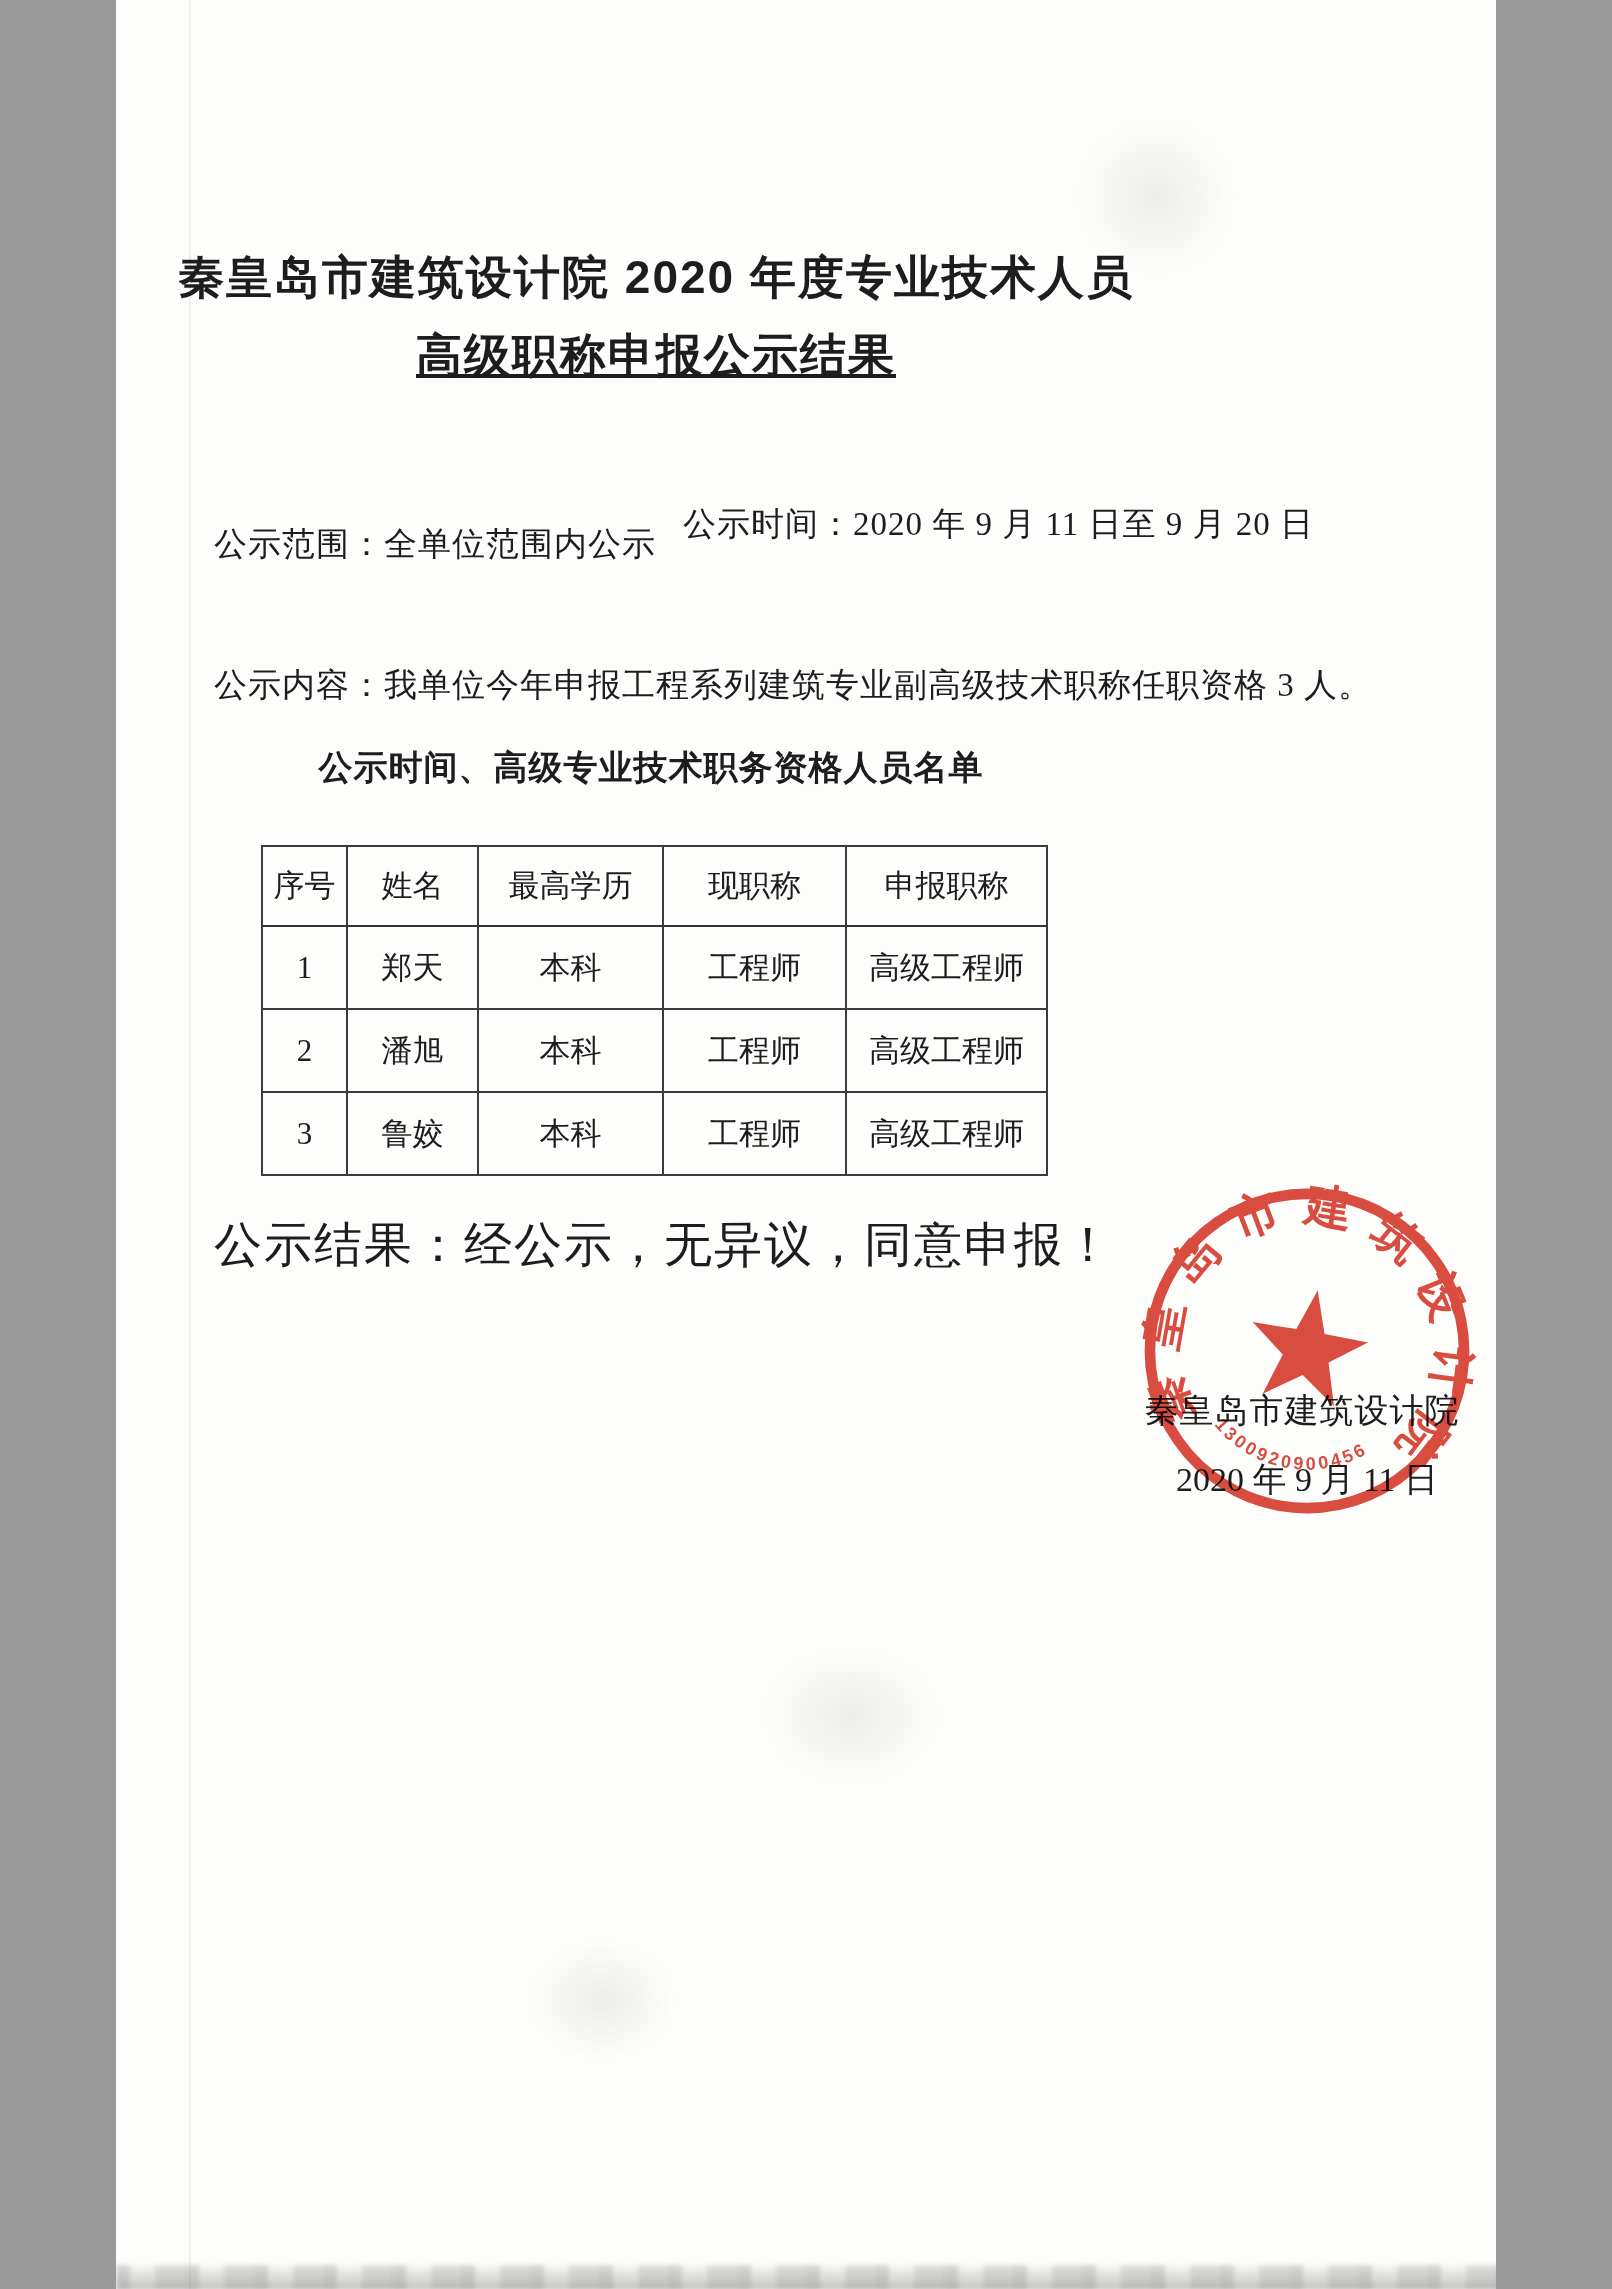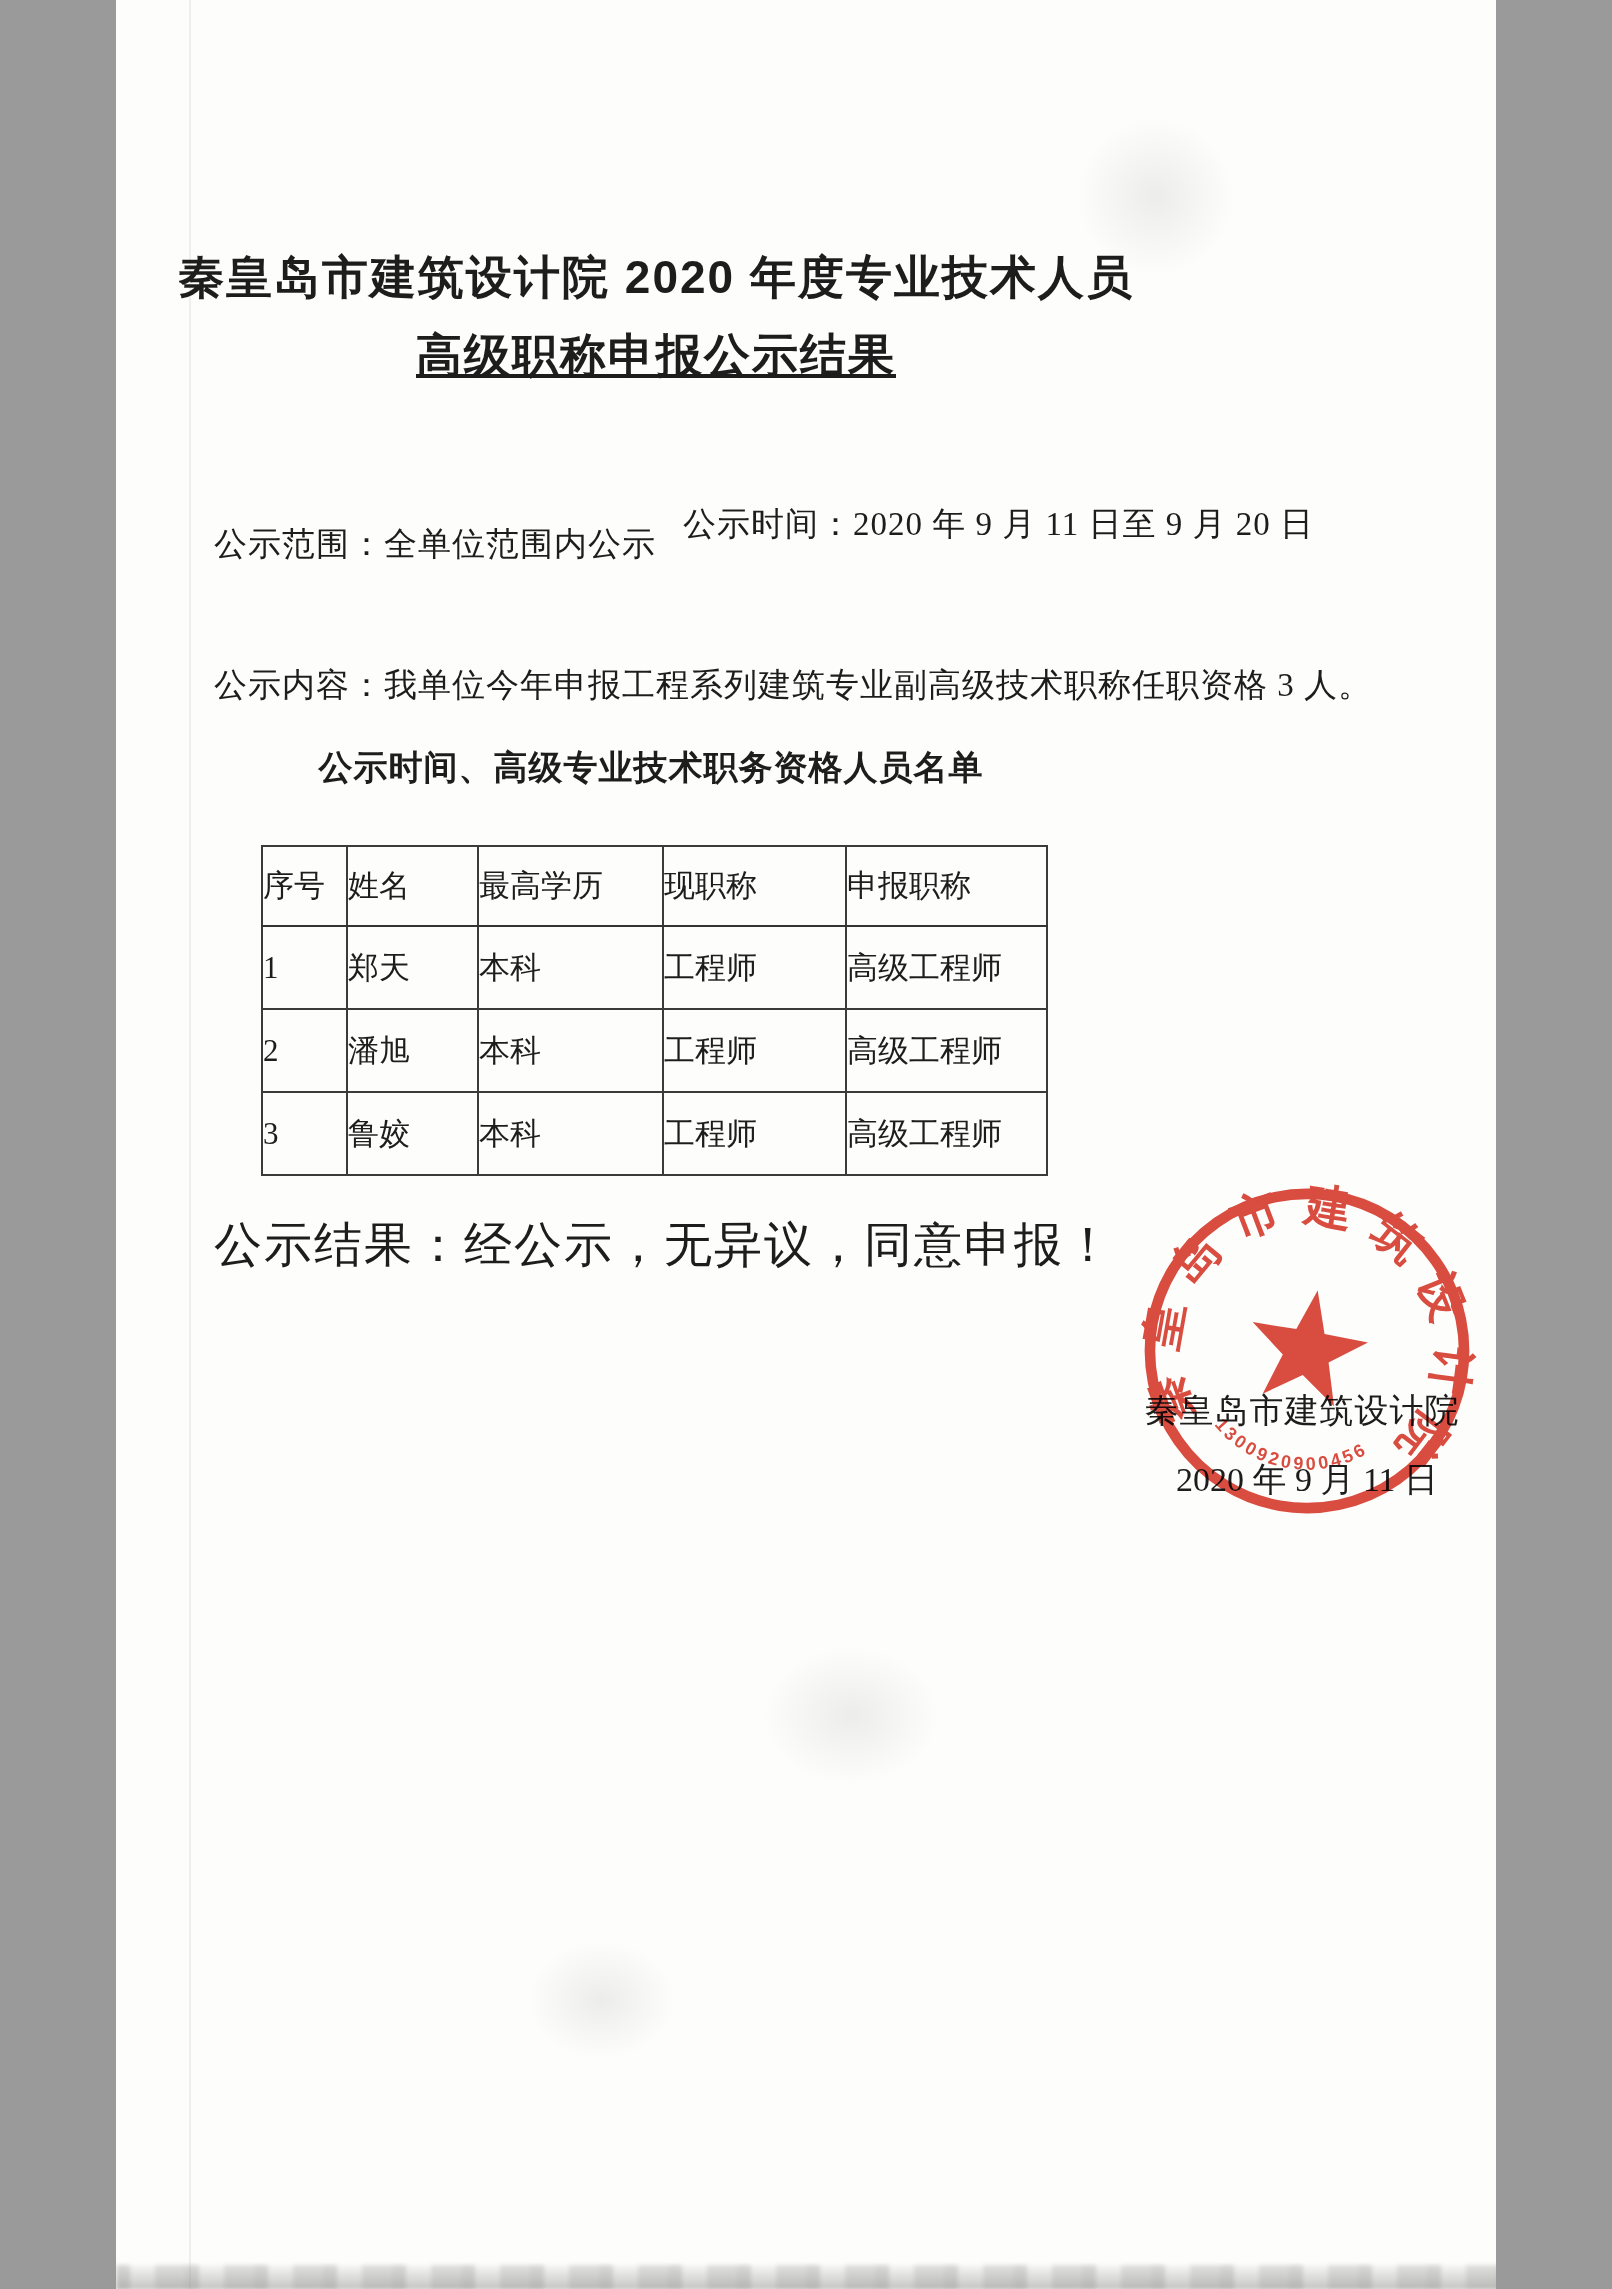--- a/index.html
+++ b/index.html
@@ -58,21 +58,21 @@
   }
 
   table.roster{
     position:absolute;left:145px;top:845px;
     border-collapse:collapse;
     font-size:31px;
     table-layout:fixed;
   }
   table.roster td,table.roster th{
     border:2px solid #3b3b3b;
-    text-align:left;
+    text-align:center;
     vertical-align:middle;
     font-weight:400;
     padding:0;
   }
   table.roster{border:2.9px solid #333;}
   .c0{width:83px;} .c1{width:129px;} .c2{width:183px;} .c3{width:181px;} .c4{width:199px;}
   tr.hdr{height:80px;}
   tr.body-row{height:83px;}
   tr.hdr th{border-bottom:2.9px solid #333;}
 

